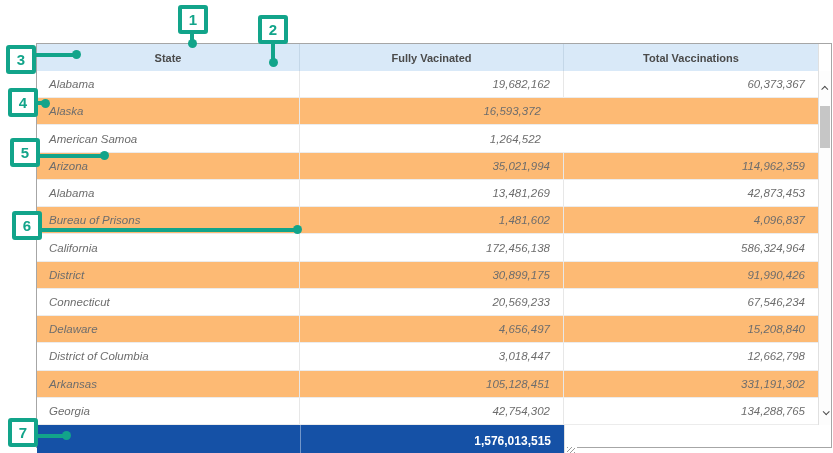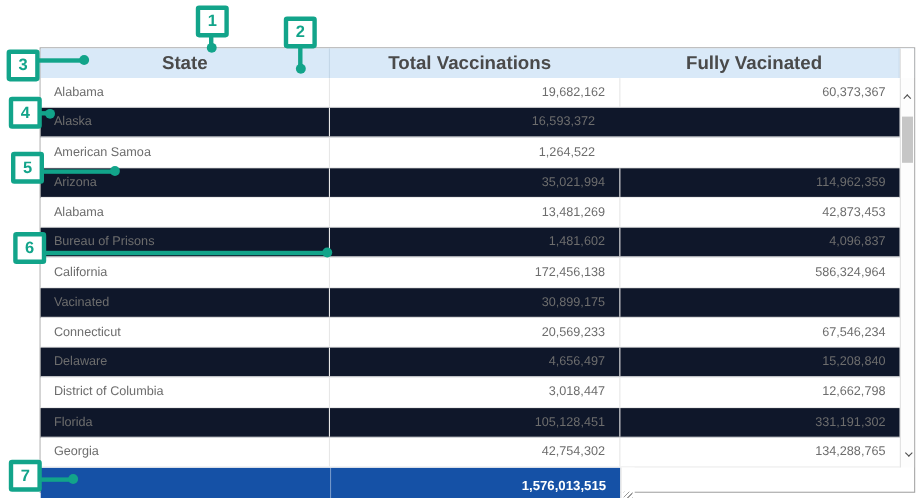--- a/index.html
+++ b/index.html
@@ -15,33 +15,33 @@
   }
 
   
   .table-widget{
     position:absolute;left:36px;top:43px;width:796px;height:405px;
     border:1px solid #a6a6a6;background:#fff;
   }
   .thead{display:flex;height:27px;background:var(--header-bg);}
   .th{
     display:flex;align-items:center;justify-content:center;
-    font-size:17px;font-weight:bold;color:#4a4a4a;
+    font-size:11px;font-weight:bold;color:#4a4a4a;
     border-right:1px solid #c4d7e8;
   }
   .c1{width:263px;}
   .c2{width:264px;}
   .c3{width:254px;}
   .th.c3{border-right:none;}
   .th-spacer{width:13px;background:#fff;border-left:1px solid #e0e0e0;}
 
   .tbody{position:relative;height:354px;}
-  .rows{position:absolute;left:0;top:0;width:781px;height:100%;display:flex;flex-direction:column;}
+  .rows{position:absolute;left:0;top:0;width:781px;height:100%;display:flex;flex-direction:column;font-style:italic;}
   .row{flex:1;display:flex;border-bottom:1px solid #ececec;background:#fff;}
-  .row.alt{background:#0f172a;}
+  .row.alt{background:#fdba74;}
   .cell{
     display:flex;align-items:center;
     font-size:11.5px;color:#6d6d6d;overflow:hidden;white-space:nowrap;
   }
   .cell.c1{padding-left:12px;border-right:1px solid #e7e7e7;}
   .cell.num{justify-content:flex-end;padding-right:13px;}
   .cell.c2{border-right:1px solid #e7e7e7;}
 
   
   .scrollbar{
@@ -111,22 +111,22 @@
   .co7-conn{left:37px;top:434px;width:29px;height:4px;}
   .co7-dot{left:62px;top:431px;}
 </style>
 </head>
 <body>
 
 <div class="table-widget">
 
   <div class="thead">
     <div class="th c1">State</div>
+    <div class="th c2">Fully Vacinated</div>
     <div class="th c3">Total Vaccinations</div>
-    <div class="th c2">Fully Vacinated</div>
     <div class="th-spacer"></div>
   </div>
 
   <div class="tbody">
     <div class="rows" id="rows">
         <div class="row">
           <div class="cell c1">Alabama</div>
           <div class="cell c2 num">19,682,162</div>
           <div class="cell c3 num">60,373,367</div>
         </div>
@@ -152,40 +152,41 @@
           <div class="cell c1">Bureau of Prisons</div>
           <div class="cell c2 num">1,481,602</div>
           <div class="cell c3 num">4,096,837</div>
         </div>
         <div class="row">
           <div class="cell c1">California</div>
           <div class="cell c2 num">172,456,138</div>
           <div class="cell c3 num">586,324,964</div>
         </div>
         <div class="row alt">
-          <div class="cell c1">Vacinated</div>
+          <div class="cell c1">District</div>
           <div class="cell c2 num">30,899,175</div>
+          <div class="cell c3 num">91,990,426</div>
         </div>
         <div class="row">
           <div class="cell c1">Connecticut</div>
           <div class="cell c2 num">20,569,233</div>
           <div class="cell c3 num">67,546,234</div>
         </div>
         <div class="row alt">
           <div class="cell c1">Delaware</div>
           <div class="cell c2 num">4,656,497</div>
           <div class="cell c3 num">15,208,840</div>
         </div>
         <div class="row">
           <div class="cell c1">District of Columbia</div>
           <div class="cell c2 num">3,018,447</div>
           <div class="cell c3 num">12,662,798</div>
         </div>
         <div class="row alt">
-          <div class="cell c1">Florida</div>
+          <div class="cell c1">Arkansas</div>
           <div class="cell c2 num">105,128,451</div>
           <div class="cell c3 num">331,191,302</div>
         </div>
         <div class="row">
           <div class="cell c1">Georgia</div>
           <div class="cell c2 num">42,754,302</div>
           <div class="cell c3 num">134,288,765</div>
         </div>
       </div>
     <div class="scrollbar">

